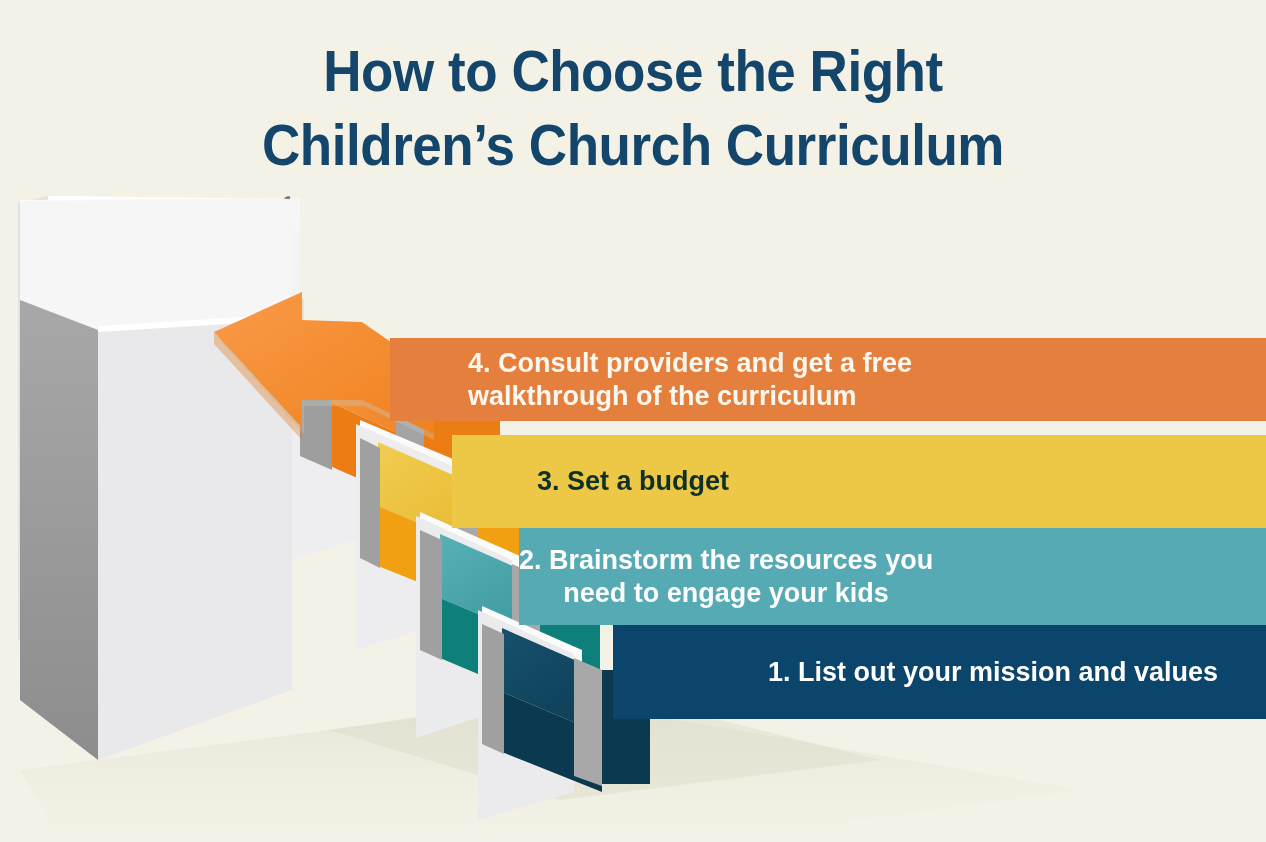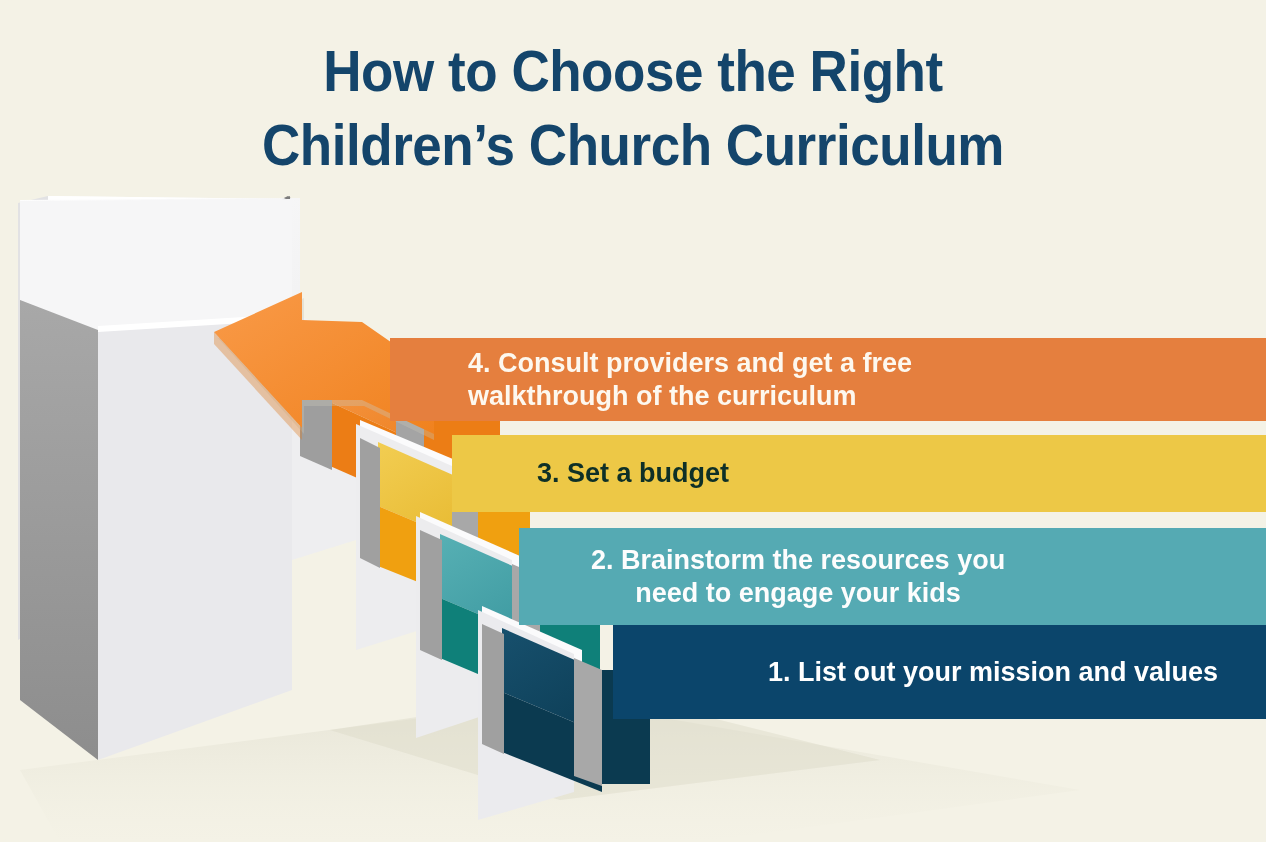--- a/index.html
+++ b/index.html
@@ -75,32 +75,31 @@
     left: 390px;
     height: 83px;
     background: #e57f3e;
     padding-left: 78px;
   }
   #bar-4 .bar-text { color: #fdf8ef; text-align: left; }
 
   #bar-3 {
     top: 435px;
     left: 452px;
-    height: 77px;
+    height: 93px;
     background: #edc846;
     padding-left: 85px;
   }
   #bar-3 .bar-text { color: #0e3027; text-align: left; }
 
   #bar-2 {
     top: 528px;
     left: 519px;
     height: 97px;
     background: #55aab3;
-    padding-left: 72px;
   }
   #bar-2 .bar-text { color: #fdfdfd; text-align: center; }
 
   #bar-1 {
     top: 625px;
     left: 613px;
     height: 94px;
     background: #0b456b;
     padding-left: 60px;
     justify-content: flex-end;

